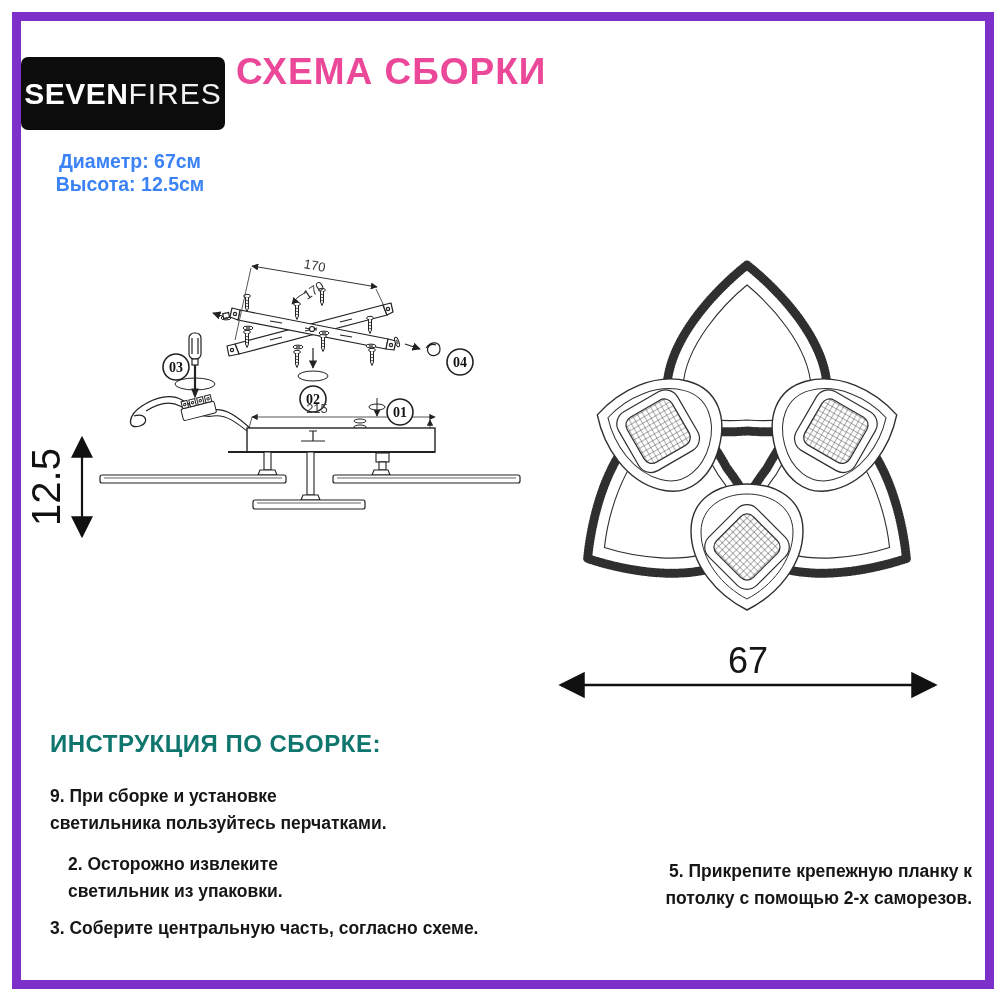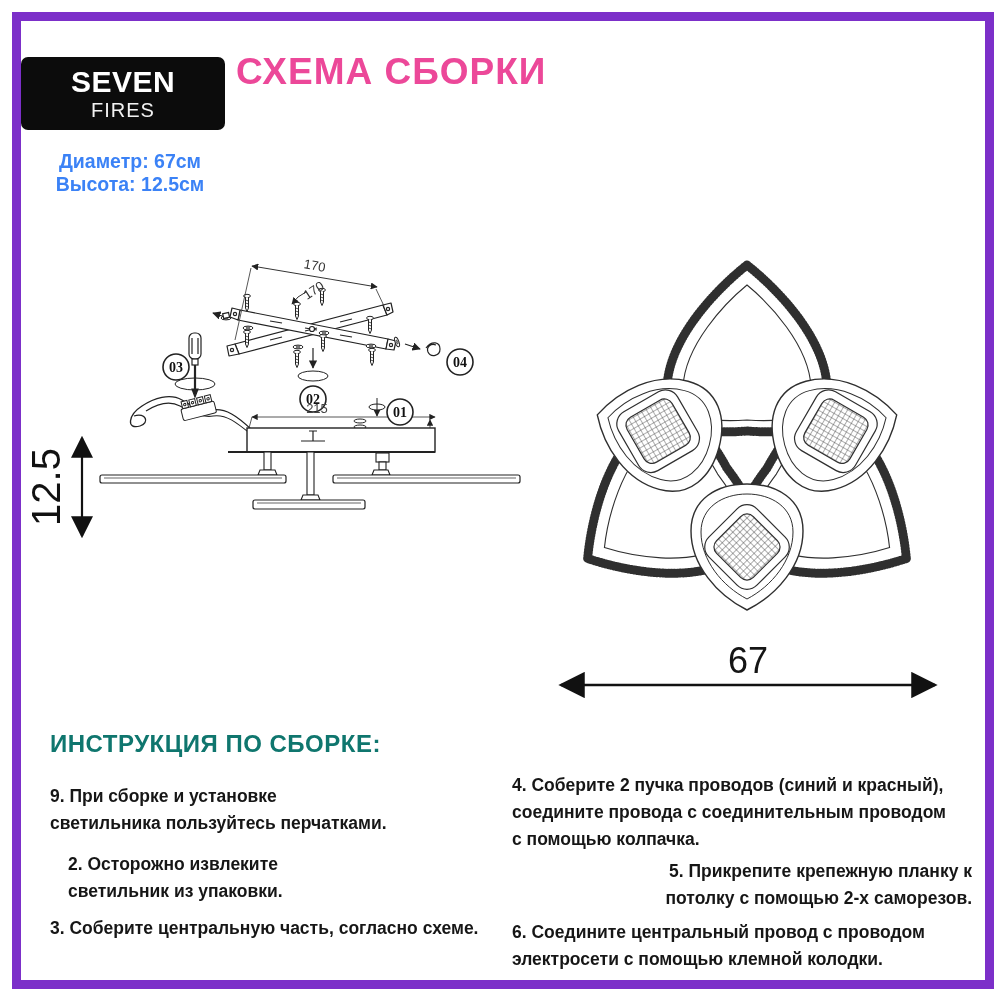--- a/index.html
+++ b/index.html
@@ -1,23 +1,23 @@
 <!DOCTYPE html>
 <html><head>
 <meta charset="utf-8">
 <style>
   html,body{margin:0;padding:0;background:#fff;}
   .page{position:relative;width:1000px;height:1000px;background:#fff;overflow:hidden;
         font-family:"Liberation Sans",sans-serif;color:#1c1c1c;}
   .frame{position:absolute;left:12px;top:12px;width:982px;height:977px;
          border:9px solid #7c2fc9;box-sizing:border-box;pointer-events:none;}
   .logo{position:absolute;left:21px;top:57px;width:204px;height:73px;background:#0c0c0c;
-        border-radius:7px;display:flex;align-items:center;justify-content:center;flex-direction:column;}
+        border-radius:7px;display:flex;align-items:center;justify-content:center;}
   .logo .seven{color:#fff;font-size:30px;font-weight:800;letter-spacing:.5px;}
-  .logo .fires{color:#f2f2f2;font-size:20px;font-weight:300;letter-spacing:1px;}
+  .logo .fires{color:#f2f2f2;font-size:30px;font-weight:300;letter-spacing:1px;}
   .title{position:absolute;left:236px;top:51px;font-size:37px;font-weight:700;
          letter-spacing:1px;color:#ec4899;}
   .dims{position:absolute;left:25px;top:150px;width:210px;text-align:center;
         font-size:19.5px;font-weight:600;line-height:23px;color:#3b82f6;}
   svg text{font-family:"Liberation Sans",sans-serif;}
   .callout-text{font-family:"Liberation Serif",serif;font-weight:600;}
   .instr-heading{position:absolute;left:50px;top:730px;font-size:24px;font-weight:800;
                  letter-spacing:.5px;color:#0f766e;}
   .item{position:absolute;font-size:17.5px;font-weight:600;line-height:27px;
         white-space:pre-line;color:#161616;}
@@ -268,20 +268,15 @@
       <text x="203" y="428" text-anchor="middle" font-size="36" fill="#151515">67</text>
     </g>
   </svg>
 
   <div class="instr-heading">ИНСТРУКЦИЯ ПО СБОРКЕ:</div>
   <div class="item it1">9. При сборке и установке
 светильника пользуйтесь перчатками.</div>
   <div class="item it2">2. Осторожно извлеките
 светильник из упаковки.</div>
   <div class="item it3">3. Соберите центральную часть, согласно схеме.</div>
-  <div class="item it4">4. Соберите 2 пучка проводов (синий и красный),
-соедините провода с соединительным проводом
-с помощью колпачка.</div>
   <div class="item it5">5. Прикрепите крепежную планку к
 потолку с помощью 2-х саморезов.</div>
-  <div class="item it6">6. Соедините центральный провод с проводом
-электросети с помощью клемной колодки.</div>
 </div>
 
 </body></html>

